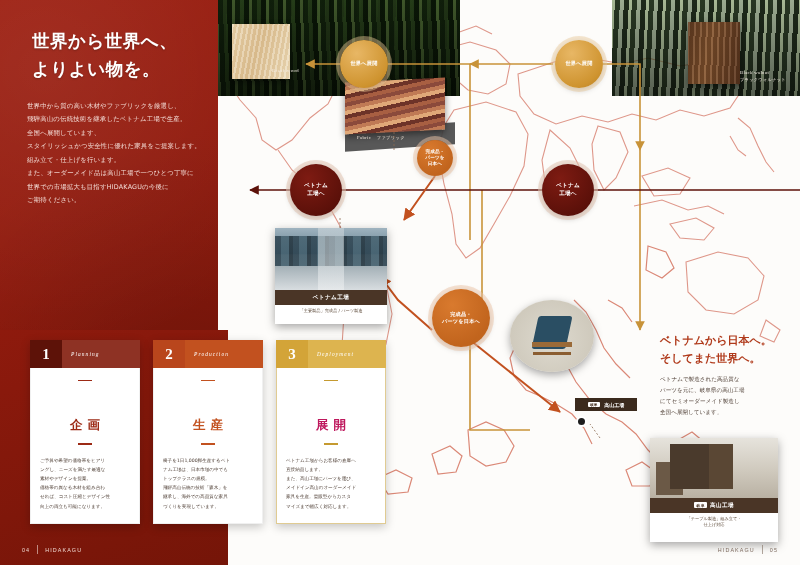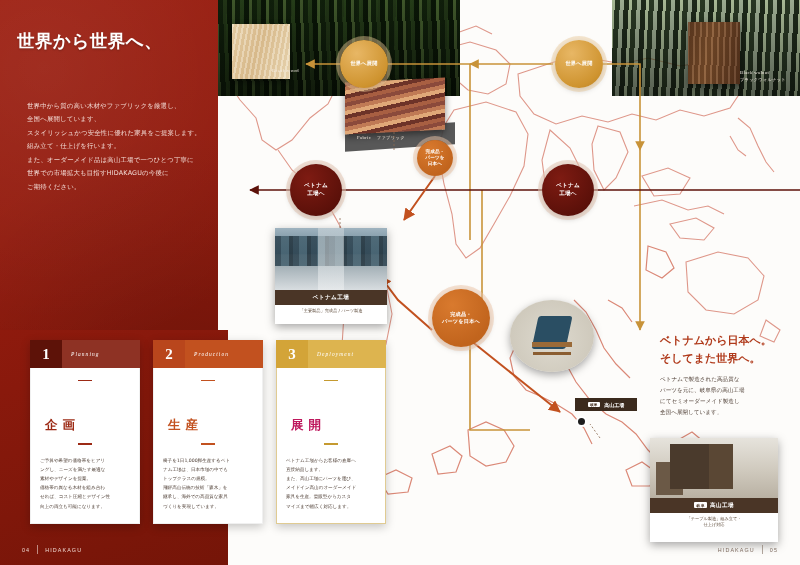--- a/index.html
+++ b/index.html
@@ -21,21 +21,21 @@
     background:
       radial-gradient(circle at 20% 12%, rgba(255,255,255,.07), transparent 55%),
       radial-gradient(circle at 85% 70%, rgba(0,0,0,.18), transparent 60%);
   }
   .red-lower {
     position: absolute; left: 0; top: 330px; width: 228px; height: 235px;
     background: linear-gradient(160deg,#8e1a0d,#751508);
     z-index: 4;
   }
   .headline {
-    position:absolute; left:17px; top:27px; width:175px; z-index:6;
+    position:absolute; left:32px; top:27px; width:175px; z-index:6;
     color:#fff; font-size:17.5px; line-height:1.62; font-weight:700;
     letter-spacing:.5px;
     font-family:"DejaVu Sans","Liberation Sans",sans-serif;
     text-shadow:0 1px 2px rgba(0,0,0,.25);
   }
   .lead {
     position:absolute; left:27px; top:100px; width:175px; z-index:6;
     color:#f4ddd7; font-size:6.4px; line-height:2.1; letter-spacing:.2px;
     font-family:"DejaVu Sans","Liberation Sans",sans-serif;
   }
@@ -228,21 +228,21 @@
   }
   .card-en{
     flex:1; display:flex; align-items:center; padding-left:9px;
     color:#fff; font-size:5.4px; letter-spacing:1.1px;
     font-family:"Liberation Serif",serif; font-style:italic;
   }
   .card-body{ background:#fff; padding:12px 9px 12px; border:1px solid rgba(0,0,0,.06); border-top:none; }
   .rule{ width:14px; height:1.3px; margin:0 auto 9px; }
   .rule.b{ margin:9px auto 11px; }
   .card-jp{
-    font-size:12.5px; font-weight:700; letter-spacing:5px;
+    text-align:center; font-size:12.5px; font-weight:700; letter-spacing:5px;
     font-family:"DejaVu Sans",sans-serif; padding-left:5px;margin-top:36px;
   }
   .card-txt{
     font-size:4.6px; line-height:2.0; color:#4a3a30;
     font-family:"DejaVu Sans",sans-serif;
   }
   .card-txt p{ white-space:nowrap; }
 
   
   .c1 .card-num{ background:#5d1208; }
@@ -456,24 +456,26 @@
     <p>パーツを元に、岐阜県の高山工場</p>
     <p>にてセミオーダーメイド製造し</p>
     <p>全国へ展開しています。</p>
   </div>
 
   <div class="red-panel"></div>
   <div class="red-lower"></div>
 
   <h1 class="headline">
     <span>世界から世界へ、</span><br>
+    <span>よりよい物を。</span>
   </h1>
 
   <div class="lead">
     <p>世界中から質の高い木材やファブリックを厳選し、</p>
+    <p>飛騨高山の伝統技術を継承したベトナム工場で生産。</p>
     <p>全国へ展開しています、</p>
     <p>スタイリッシュかつ安全性に優れた家具をご提案します。</p>
     <p>組み立て・仕上げを行います。</p>
     <p>また、オーダーメイド品は高山工場で一つひとつ丁寧に</p>
     <p>世界での市場拡大も目指すHIDAKAGUの今後に</p>
     <p>ご期待ください。</p>
   </div>
 
   <div class="cards">
 

